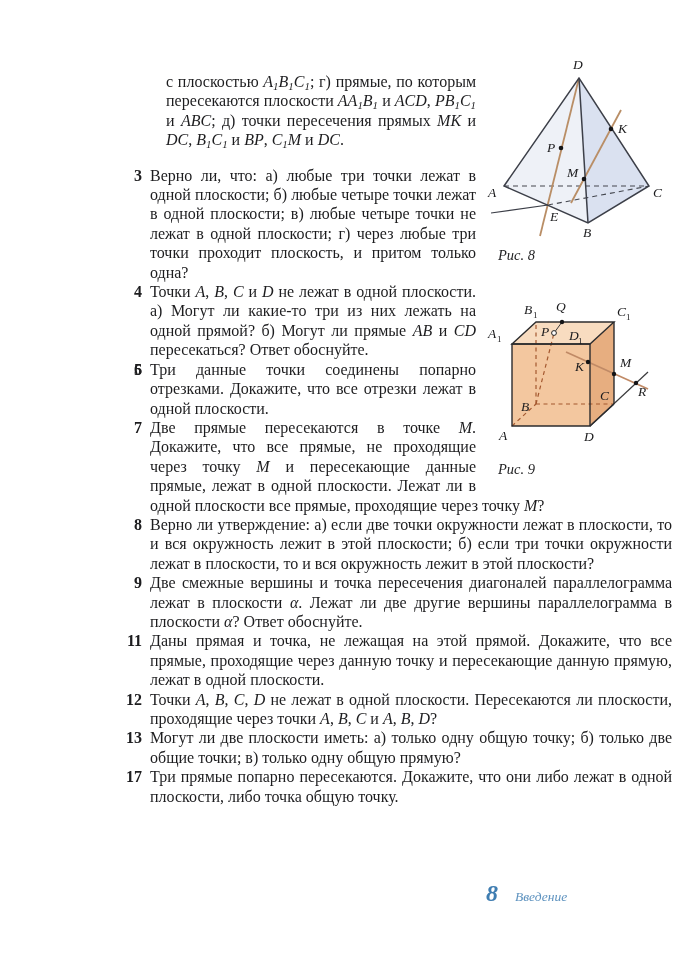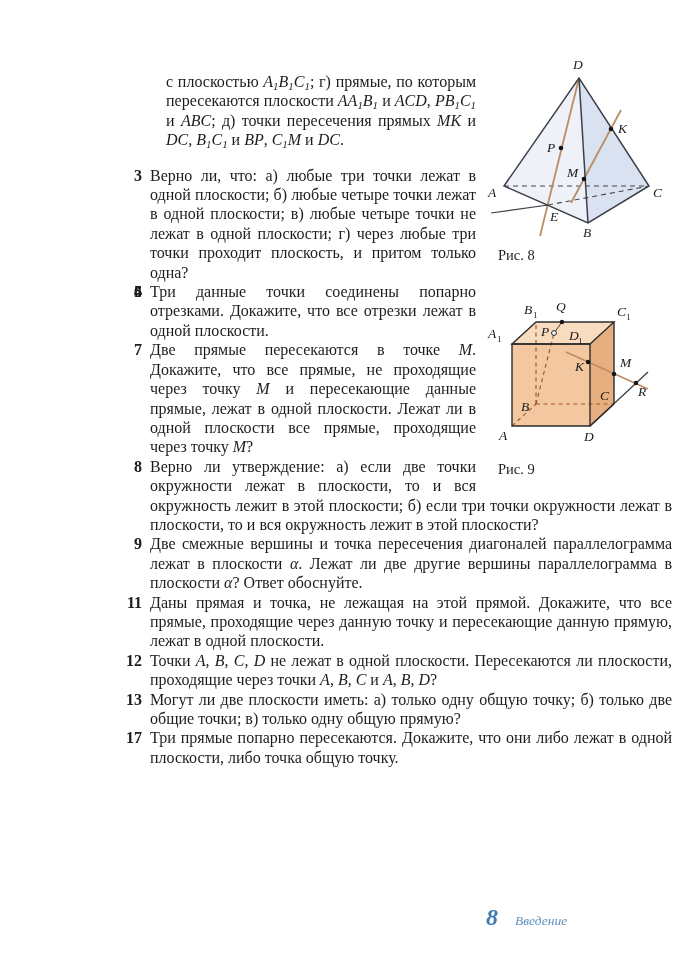--- a/index.html
+++ b/index.html
@@ -16,41 +16,41 @@
     font-size:16px;line-height:19.4px;
     text-align:justify;
   }
   .figures{
     float:right;width:186px;margin:0 0 6px 10px;
     text-align:left;
   }
   figure{margin:0;padding:0;}
   figcaption{
     font-size:14.5px;line-height:18px;margin:3px 0 0 12px;
-    text-align:left;color:#232325;
+    text-align:left;color:#232325;font-style:italic;
   }
   .fig8-caption{margin-bottom:30px;}
   .intro{margin:16px;}
   .problem{position:relative;margin:0;}
   .num{
     position:absolute;left:-34px;top:0;width:26px;
     font-weight:700;text-align:right;
   }
   sub{font-size:68%;line-height:0;position:relative;vertical-align:baseline;top:0.28em;}
   i{font-style:italic;}
   svg .lbl{
     font-family:"Liberation Serif","DejaVu Serif",serif;
     font-style:italic;font-size:13.5px;fill:#1b1b1d;
   }
   svg .sub{
     font-family:"Liberation Serif","DejaVu Serif",serif;
     font-style:normal;font-size:9px;fill:#1b1b1d;
   }
   .footer{
-    position:absolute;left:486px;top:904px;white-space:nowrap;
+    position:absolute;left:486px;top:880px;white-space:nowrap;
   }
   .pagenum{
     font-size:24px;font-weight:700;font-style:italic;color:#3f7db1;
   }
   .section{
     font-size:13.5px;font-style:italic;color:#5d92bf;margin-left:17px;
   }
 </style>
 </head>
 <body>
@@ -154,20 +154,21 @@
     </div>
 
     <p class="intro">с плоскостью <i>A<sub>1</sub>B<sub>1</sub>C<sub>1</sub></i>; г) прямые, по которым пересекаются плоскости <i>AA<sub>1</sub>B<sub>1</sub></i> и <i>ACD</i>, <i>PB<sub>1</sub>C<sub>1</sub></i> и <i>ABC</i>; д) точки пересечения прямых <i>MK</i> и <i>DC</i>, <i>B<sub>1</sub>C<sub>1</sub></i> и <i>BP</i>, <i>C<sub>1</sub>M</i> и <i>DC</i>.</p>
 
     <div class="problem">
       <span class="num">3</span>
       <span>Верно ли, что: а) любые три точки лежат в одной плоскости; б) любые четыре точки лежат в одной плоскости; в) любые четыре точки не лежат в одной плоскости; г) через любые три точки проходит плоскость, и притом только одна?</span>
     </div>
     <div class="problem">
       <span class="num">4</span>
+      <span>Точки <i>A</i>, <i>B</i>, <i>C</i> и <i>D</i> не лежат в одной плоскости. а) Могут ли какие-то три из них лежать на одной прямой? б) Могут ли прямые <i>AB</i> и <i>CD</i> пересекаться? Ответ обоснуйте.</span>
     </div>
     <div class="problem">
       <span class="num">5</span>
     </div>
     <div class="problem">
       <span class="num">6</span>
       <span>Три данные точки соединены попарно отрезками. Докажите, что все отрезки лежат в одной плоскости.</span>
     </div>
     <div class="problem">
       <span class="num">7</span>

